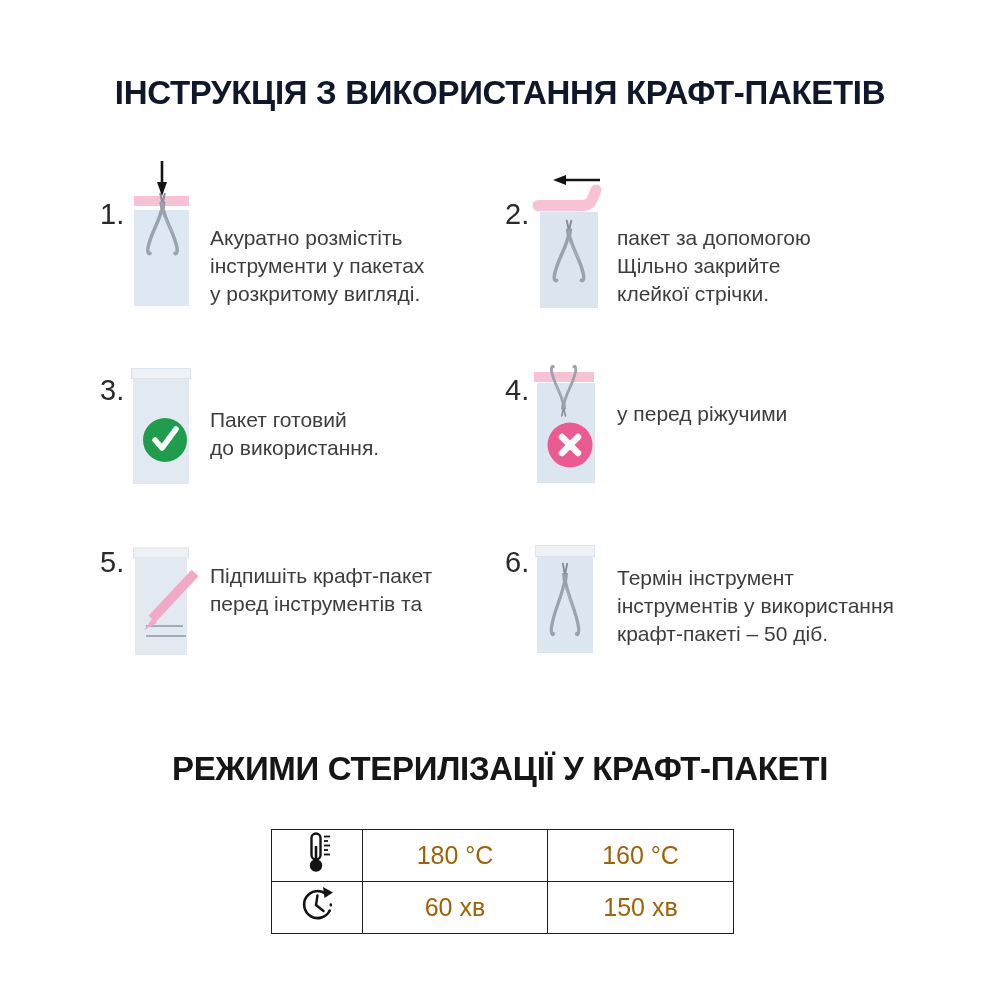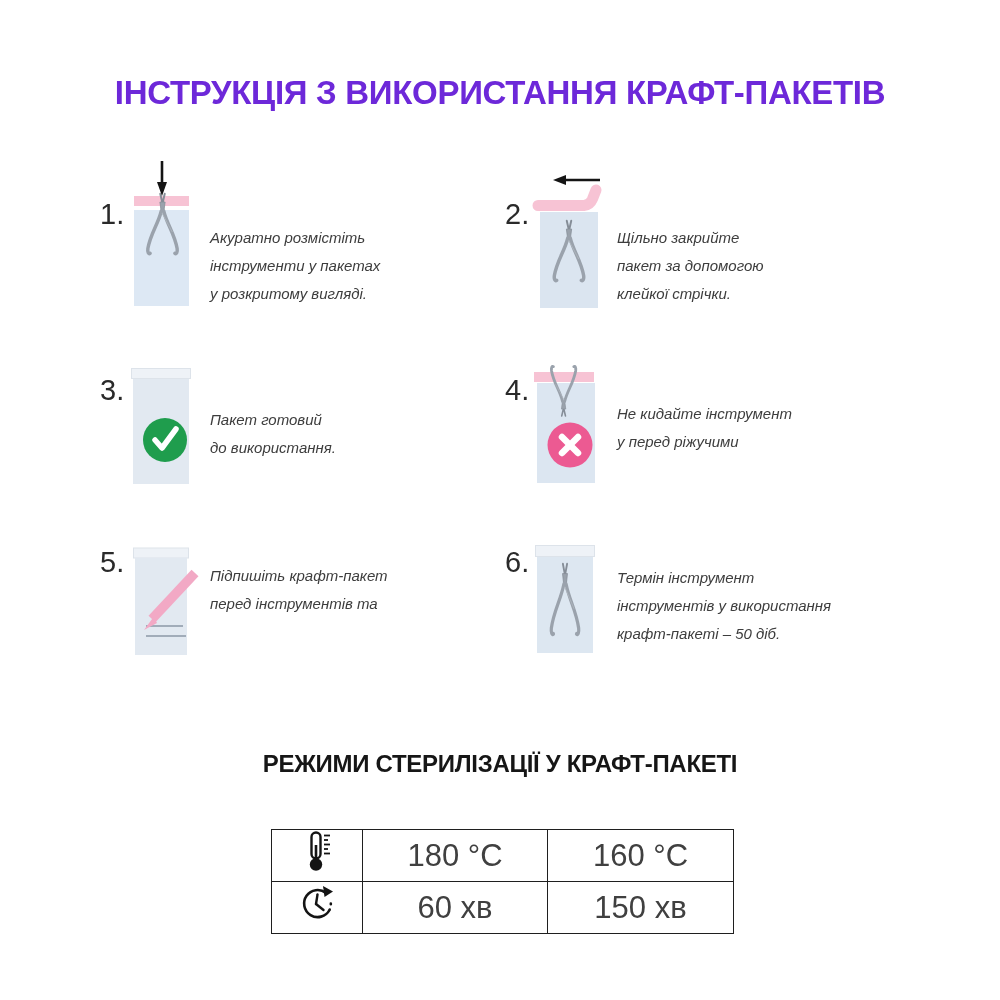--- a/index.html
+++ b/index.html
@@ -2,45 +2,45 @@
 <html><head>
 <meta charset="utf-8">
 <style>
   html,body{margin:0;padding:0;background:#ffffff;}
   #poster{
     position:relative;width:1000px;height:1000px;background:#ffffff;overflow:hidden;
     font-family:"Liberation Sans",sans-serif;color:#3c3c3c;
   }
   .main-title{
     position:absolute;top:74px;left:0;width:1000px;text-align:center;
-    font-size:33px;font-weight:600;letter-spacing:-0.3px;color:#6d28d9;white-space:nowrap;
+    font-size:33px;font-weight:600;letter-spacing:-0.3px;color:#0f172a;white-space:nowrap;
   }
   .section-title{
     position:absolute;top:750px;left:0;width:1000px;text-align:center;
-    font-size:24px;font-weight:600;letter-spacing:-0.3px;color:#161616;white-space:nowrap;
+    font-size:33px;font-weight:600;letter-spacing:-0.3px;color:#161616;white-space:nowrap;
   }
   .step{position:absolute;width:410px;height:175px;}
   .step .num{position:absolute;left:2px;font-size:29px;font-weight:500;color:#2a2a2a;}
   .step .illu{position:absolute;}
-  .step .txt{position:absolute;font-size:15px;line-height:28px;font-weight:500;color:#3d3d3d;font-style:italic;}
+  .step .txt{position:absolute;font-size:21px;line-height:28px;font-weight:500;color:#3d3d3d;}
   .step .txt span{display:block;white-space:nowrap;}
 
   #s1{left:98px;top:158px}  #s1 .num{top:40px} #s1 .illu{left:35px;top:0}   #s1 .txt{left:112px;top:66px}
   #s2{left:503px;top:158px} #s2 .num{top:40px} #s2 .illu{left:25px;top:12px} #s2 .txt{left:114px;top:66px}
   #s3{left:98px;top:360px}  #s3 .num{top:14px} #s3 .illu{left:33px;top:8px}  #s3 .txt{left:112px;top:46px}
   #s4{left:503px;top:348px} #s4 .num{top:26px} #s4 .illu{left:28px;top:2px}  #s4 .txt{left:114px;top:52px}
   #s5{left:98px;top:538px}  #s5 .num{top:8px}  #s5 .illu{left:35px;top:7px}  #s5 .txt{left:112px;top:24px}
   #s6{left:503px;top:538px} #s6 .num{top:8px}  #s6 .illu{left:32px;top:7px}  #s6 .txt{left:114px;top:26px}
 
   table.modes{
     position:absolute;left:271px;top:829px;border-collapse:collapse;table-layout:fixed;
   }
   table.modes td{
     border:1.6px solid #1f1f1f;height:51px;text-align:center;vertical-align:middle;
-    font-size:31px;color:#404040;padding:0;
+    font-size:25px;color:#a16207;padding:0;
   }
   td.c-icon{width:90px}
   td.c-v1{width:184px}
   td.c-v2{width:185px}
 </style>
 </head>
 <body>
 
 <div id="poster">
 
@@ -81,22 +81,22 @@
     <svg class="illu" width="76" height="138" viewBox="0 0 76 138">
       <g>
         <line x1="72" y1="10" x2="38" y2="10" stroke="#141414" stroke-width="2.6"></line>
         <polygon points="38,5 38,15 25,10" fill="#141414"></polygon>
       </g>
       <path d="M10 35.5 L56 35.5 Q62 35 64.5 29 L68 20" stroke="#f7c3d4" stroke-width="11" fill="none" stroke-linecap="round"></path>
       <rect x="12" y="42" width="58" height="96" fill="#dbe5f0"></rect>
       <use href="#nipper" transform="translate(18.5 50) scale(0.75)"></use>
     </svg>
     <div class="txt">
+      <span>пакет за допомогою</span>
       <span>Щільно закрийте</span>
-      <span>пакет за допомогою</span>
       <span>клейкої стрічки.</span>
     </div>
   </div>
 
   <div class="step" id="s3">
     <span class="num">3.</span>
     <svg class="illu" width="60" height="118" viewBox="0 0 60 118">
       <rect x="0.5" y="0.5" width="59" height="10" fill="#eef2f7" stroke="#dde3ea" stroke-width="1"></rect>
       <rect x="2" y="11" width="56" height="105" fill="#e2e9f1"></rect>
       <g>
@@ -116,21 +116,20 @@
       <rect x="6" y="33" width="58" height="100" fill="#dce6f1"></rect>
       <rect x="3" y="22" width="60" height="10" fill="#f7c3d4"></rect>
       <use href="#nipper" transform="translate(14 7) scale(0.62) rotate(180 30 48)"></use>
       <g>
         <circle cx="39" cy="95" r="22.5" fill="#ec5a92"></circle>
         <line x1="31" y1="87" x2="47" y2="103" stroke="#ffffff" stroke-width="6.5" stroke-linecap="round"></line>
         <line x1="47" y1="87" x2="31" y2="103" stroke="#ffffff" stroke-width="6.5" stroke-linecap="round"></line>
       </g>
     </svg>
     <div class="txt">
-      <span>Не кидайте інструмент</span>
       <span>у перед ріжучими</span>
     </div>
   </div>
 
   <div class="step" id="s5">
     <span class="num">5.</span>
     <svg class="illu" width="70" height="112" viewBox="0 0 70 112">
       <rect x="0.5" y="3" width="55" height="10" fill="#eef2f7" stroke="#dde3ea" stroke-width="1"></rect>
       <rect x="2" y="13" width="52" height="97" fill="#e2e9f1"></rect>
       <line x1="13" y1="81" x2="50" y2="81" stroke="#8b97a6" stroke-width="1.3"></line>

